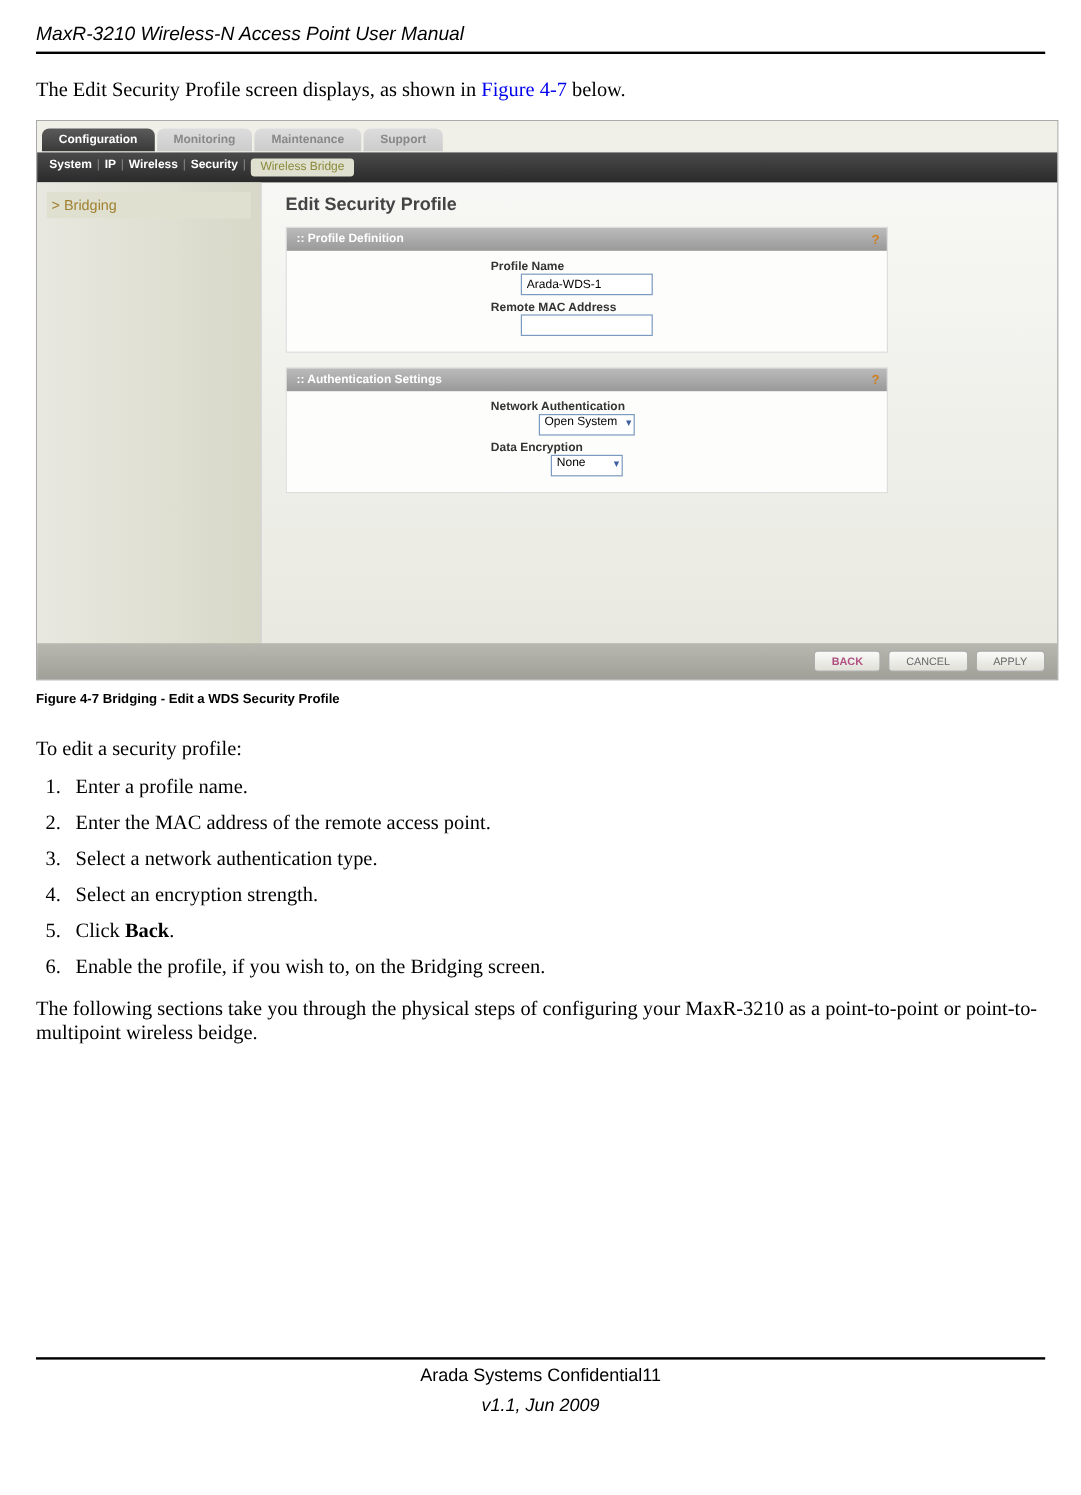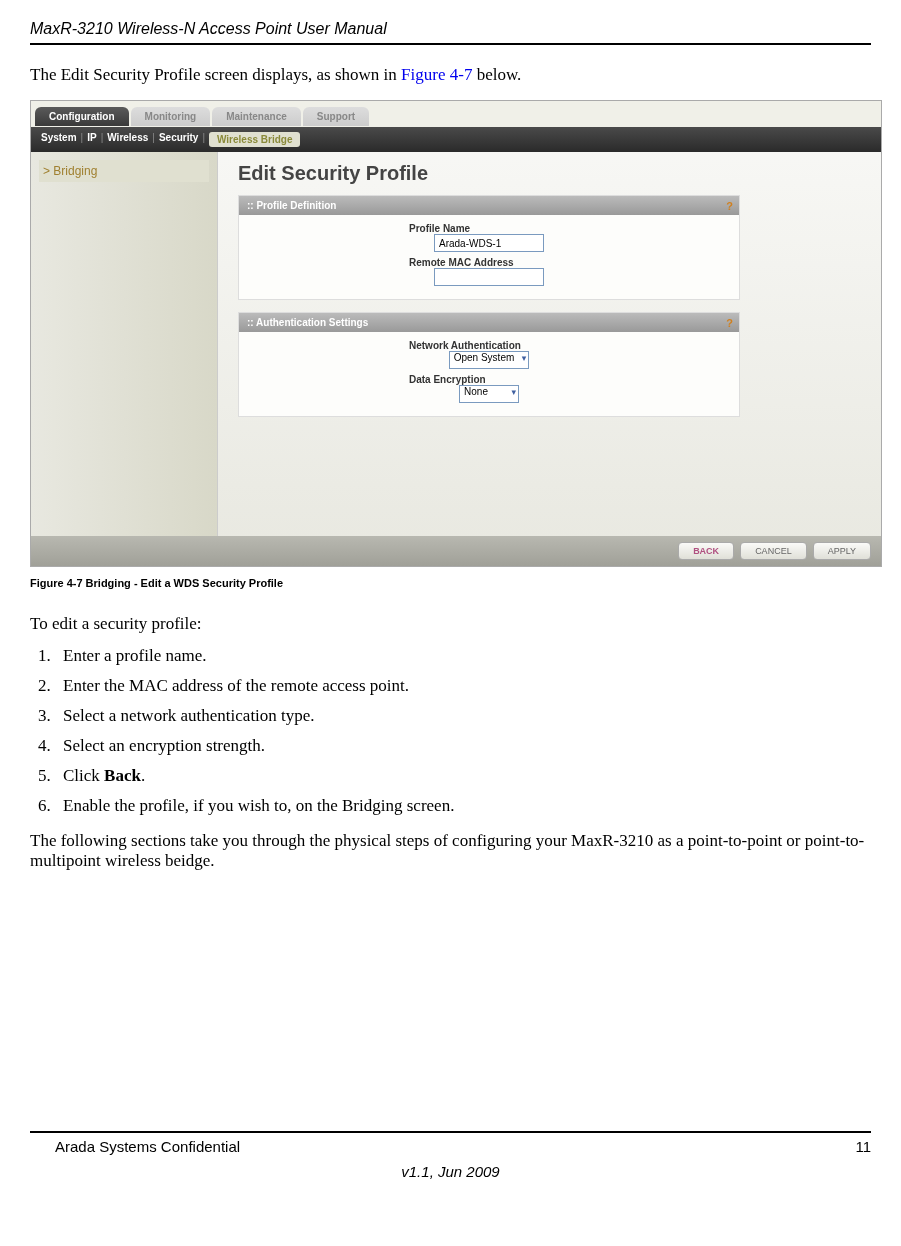--- a/index.html
+++ b/index.html
@@ -62,21 +62,21 @@
       gap: 4px;
     }
     .subnav span.sep {
       color: #888;
     }
     .subnav .sub-active {
       background: #e0e0d0;
       color: #8a8a3a;
       padding: 2px 8px;
       border-radius: 3px;
-      font-weight: bold;
+      font-weight: normal;
     }
     .app-body {
       display: flex;
       height: 390px;
     }
     .sidebar {
       width: 170px;
       background: linear-gradient(to right, #e8e8e0, #d8d8c8);
       border-right: 1px solid #ccc;
       padding: 8px;
@@ -87,21 +87,21 @@
       font-weight: normal;
       padding: 4px;
       background: #e0e0d0;
     }
     .content {
       flex: 1;
       padding: 10px 20px;
       position: relative;
     }
     .content-title {
-      font-size: 20px;
+      font-size: 15px;
       font-weight: bold;
       color: #444;
       margin-bottom: 10px;
     }
     .panel {
       background: #fdfdfb;
       border: 1px solid #ddd;
       margin-bottom: 12px;
       width: 500px;
       position: relative;
@@ -208,22 +208,21 @@
     }
     .footer {
       border-top: 2px solid #000;
       margin-top: 260px;
       padding-top: 5px;
       font-family: Arial, sans-serif;
       font-size: 15px;
     }
     .footer-row1 {
       display: flex;
-      justify-content: space-between;
-      margin-left: 25px;
+      justify-content: center;
     }
     .footer-row2 {
       text-align: center;
       font-style: italic;
       margin-top: 8px;
     }
   </style>
 </head>
 <body>
 

